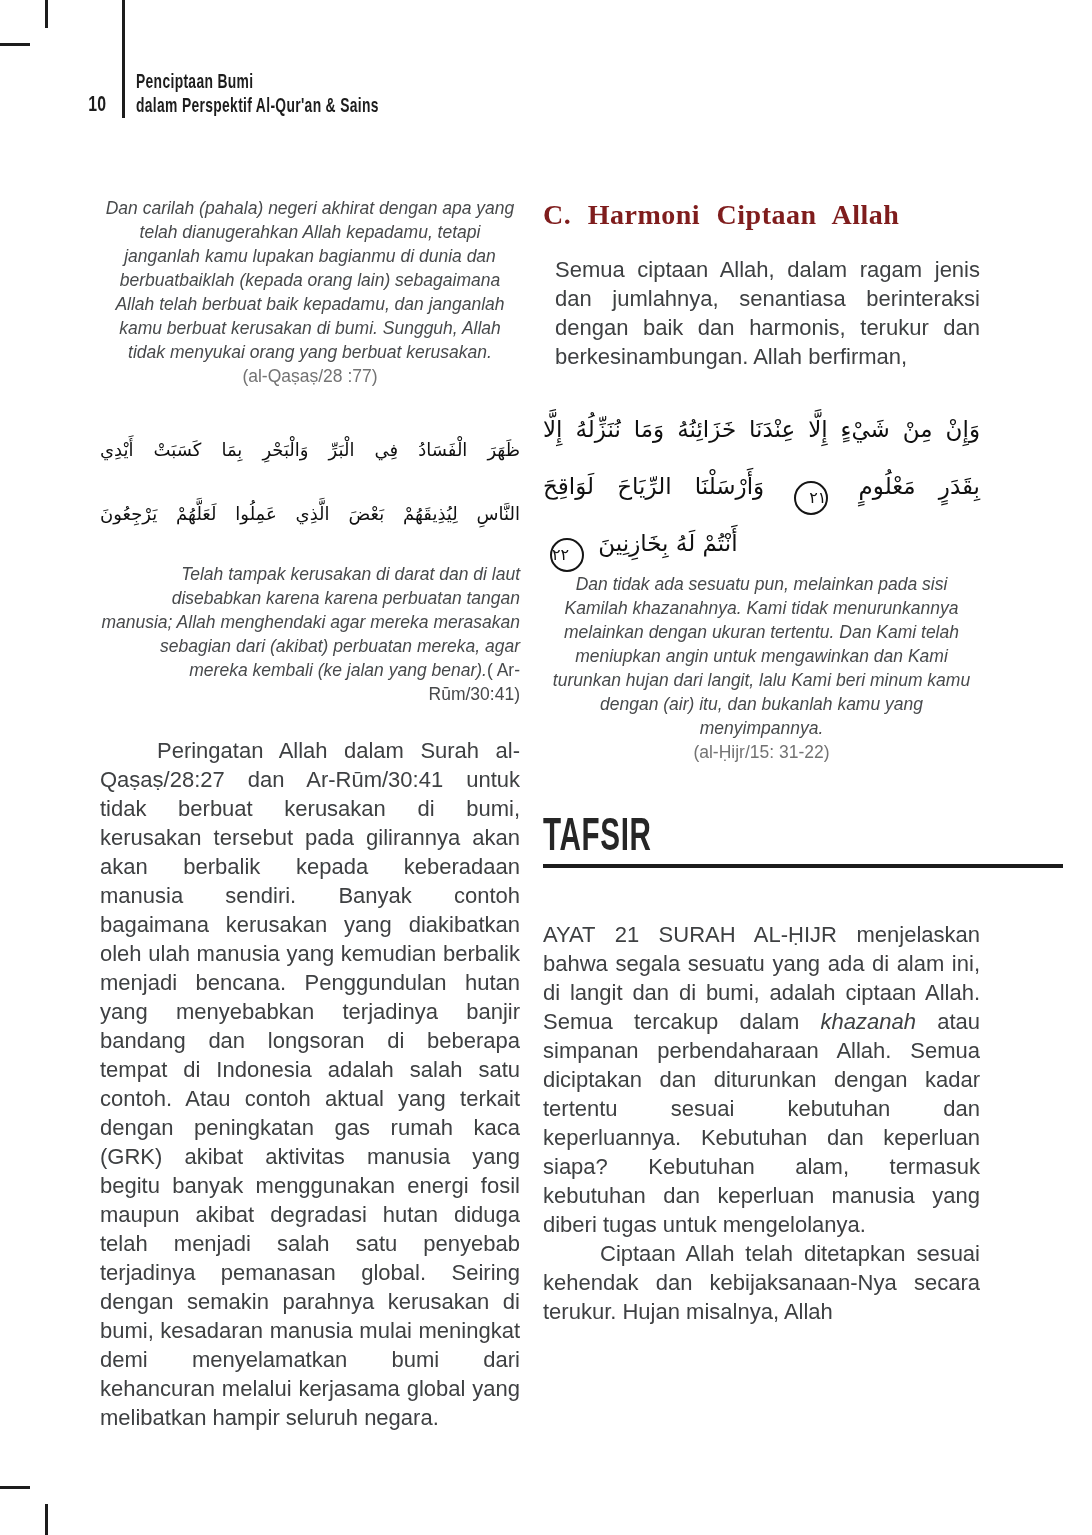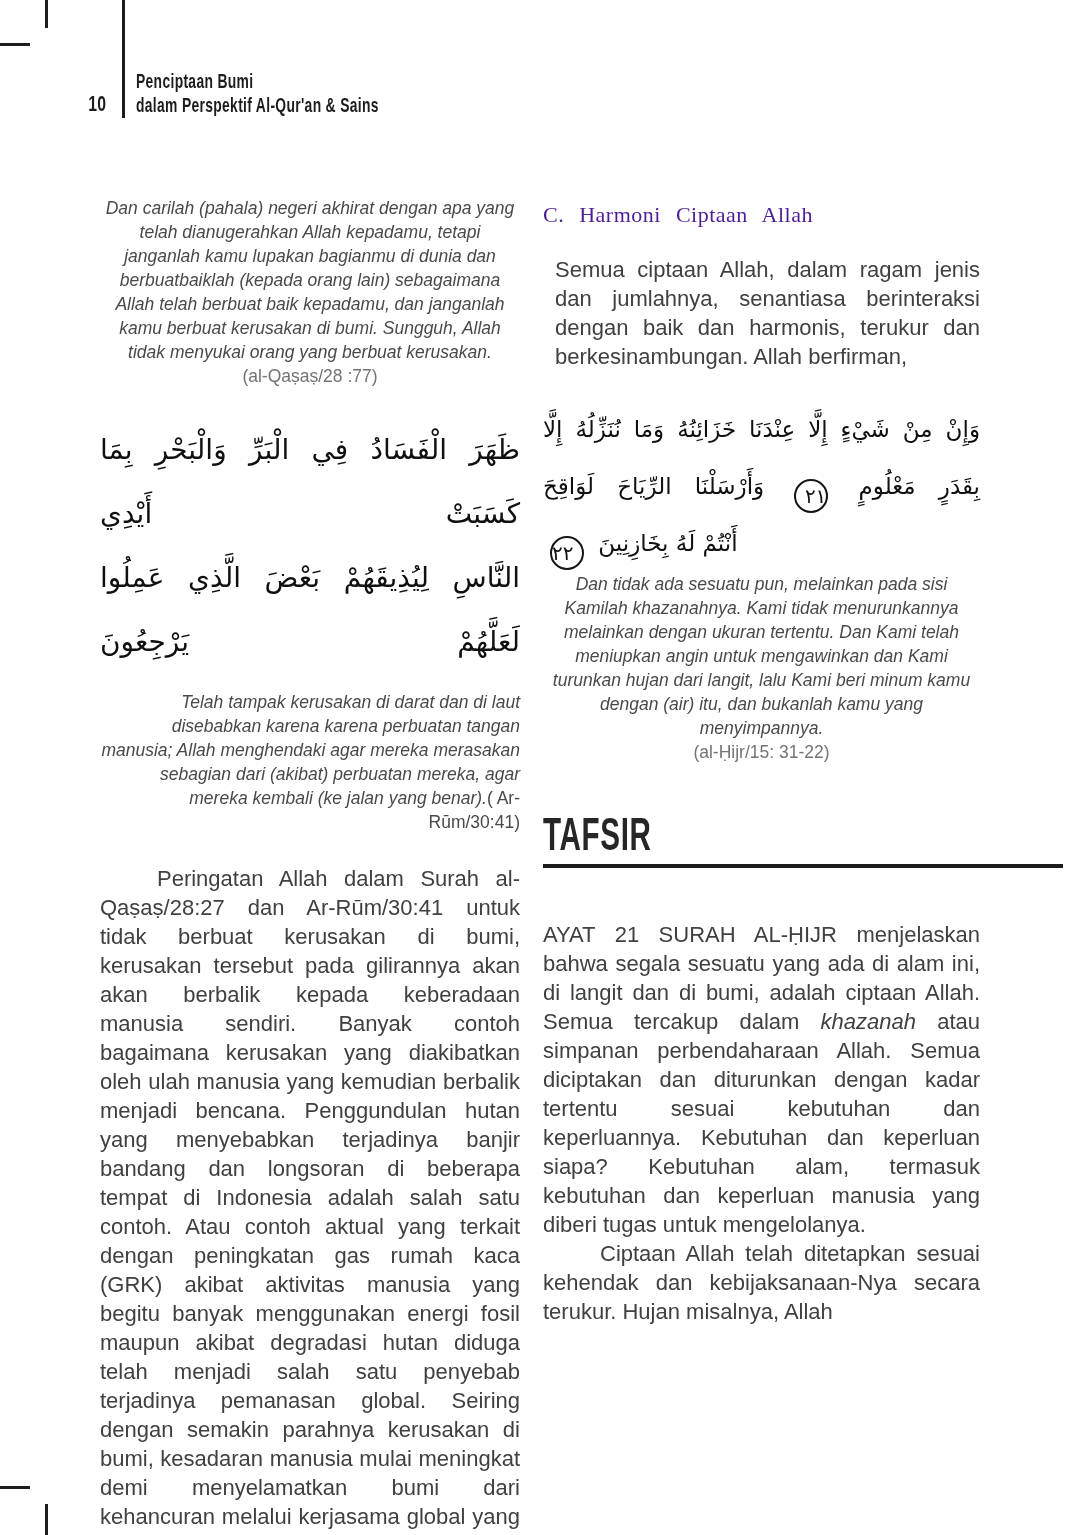--- a/index.html
+++ b/index.html
@@ -41,37 +41,37 @@
   }
   .cite { font-style:normal; }
   .cite-line { text-align:center; font-style:normal; font-size:17.5px; line-height:24px; color:#737373; }
 
   .arabic {
     direction:rtl; color:#101010;
     font-family:"DejaVu Sans", sans-serif;
   }
   .ar-line { text-align:justify; text-align-last:justify; }
   .ar-line.short { text-align-last:left; }
-  .arabic-rum  { font-size:28px; line-height:64px; margin-top:30px; }
+  .arabic-rum  { font-size:18px; line-height:64px; margin-top:30px; }
   .arabic-hijr { font-size:23px; line-height:57px; margin-top:30px; }
   .ayah {
     display:inline-block; box-sizing:border-box;
     width:34px; height:34px; border:2px solid #151515; border-radius:50%;
-    font-size:20px; line-height:30px; text-align:right;
+    font-size:16px; line-height:30px; text-align:right;
     margin:0 7px; vertical-align:-9px;
   }
 
   .body-par { text-align:justify; }
   .indent { text-indent:57px; }
   .mt-quote { margin-top:16px;text-align:right; }
   .mt-body  { margin-top:30px; }
 
   .h2 {
-    font-family:"Liberation Serif", serif; font-weight:normal;
-    font-size:22px; line-height:34px; color:#4c1d95;
+    font-family:"Liberation Serif", serif; font-weight:bold;
+    font-size:28px; line-height:34px; color:#7f1d1d;
     letter-spacing:0.5px; word-spacing:9px; margin:2px 0 0 0;
   }
   .intro { margin-top:23px; }
   .quote-hijr { }
 
   .tafsir-block { margin-top:46px; }
   .tafsir-title {
     font-weight:bold; font-size:47px; line-height:48px; color:#262626;
     transform:scaleX(0.63); transform-origin:left top; letter-spacing:1px;
     white-space:nowrap;

